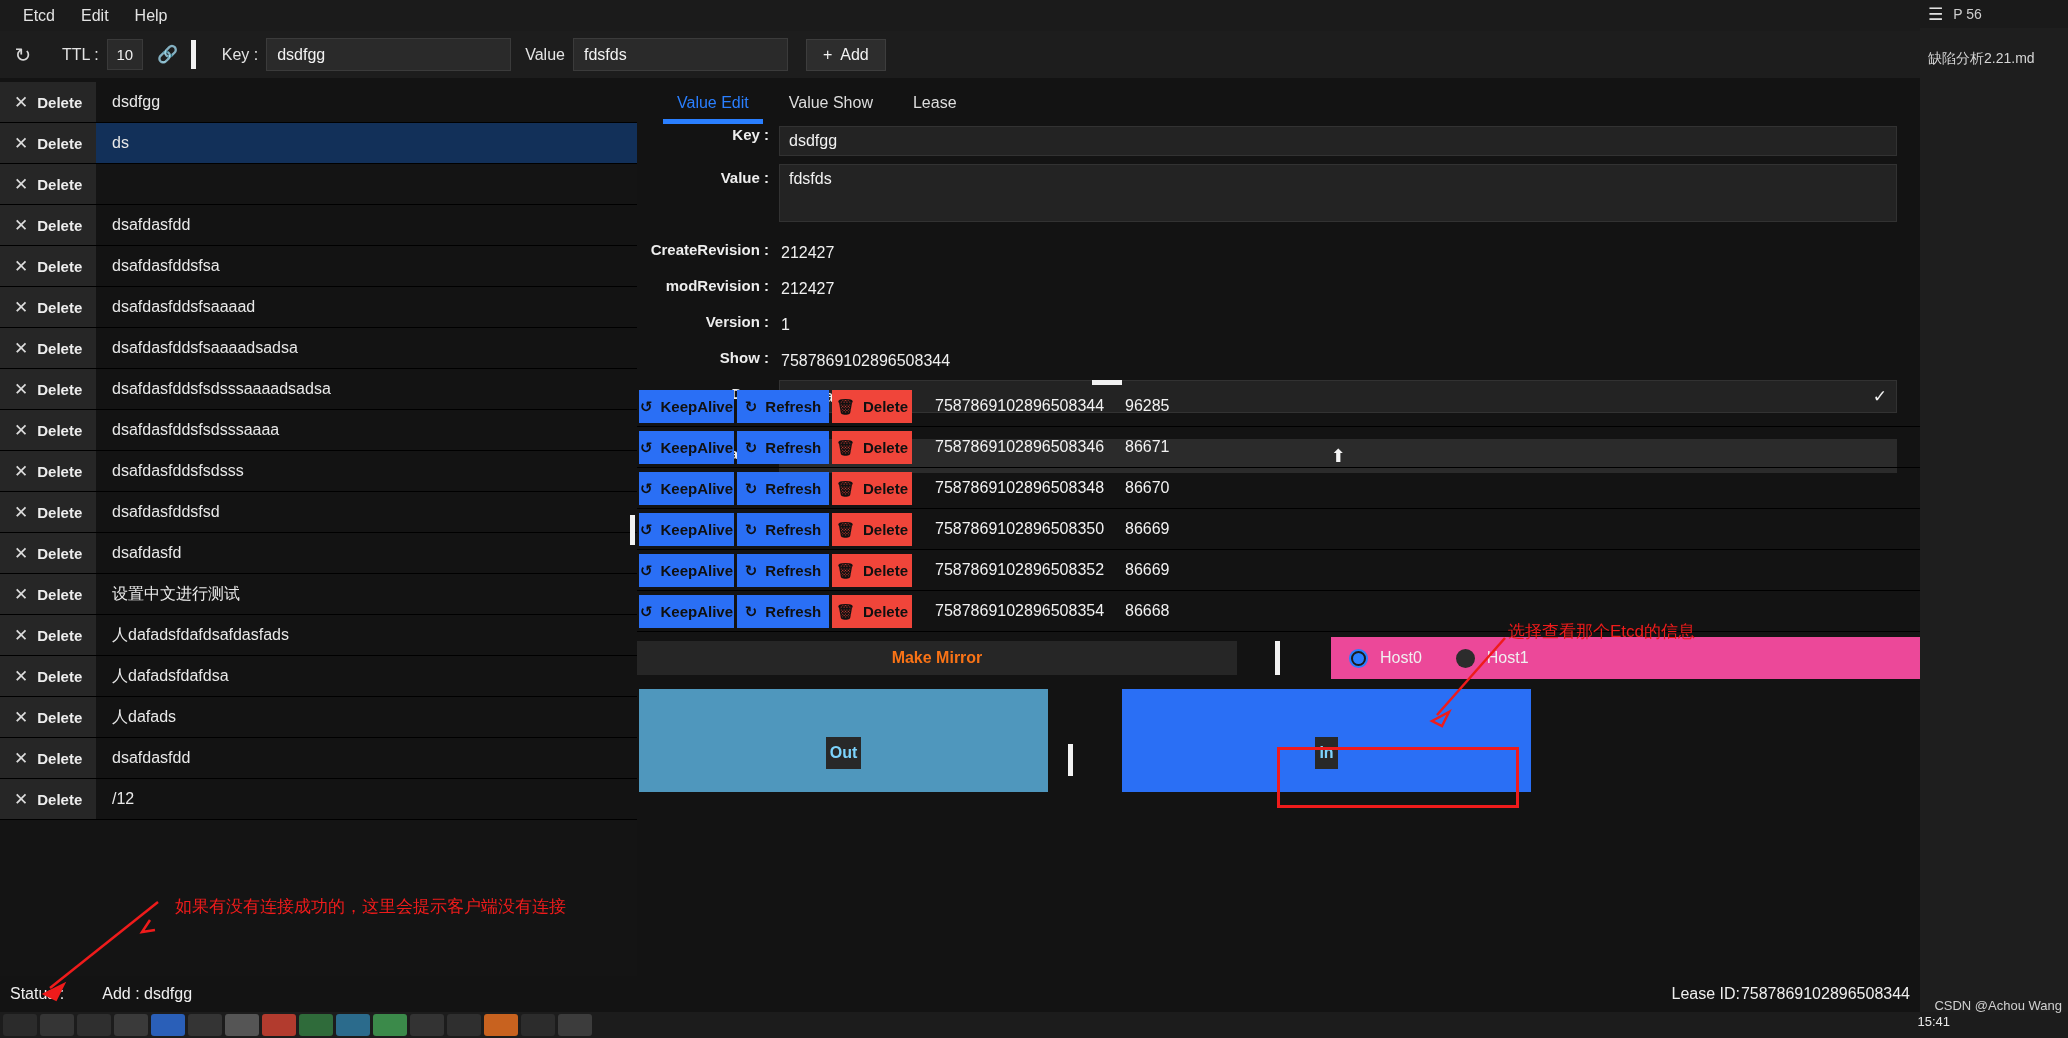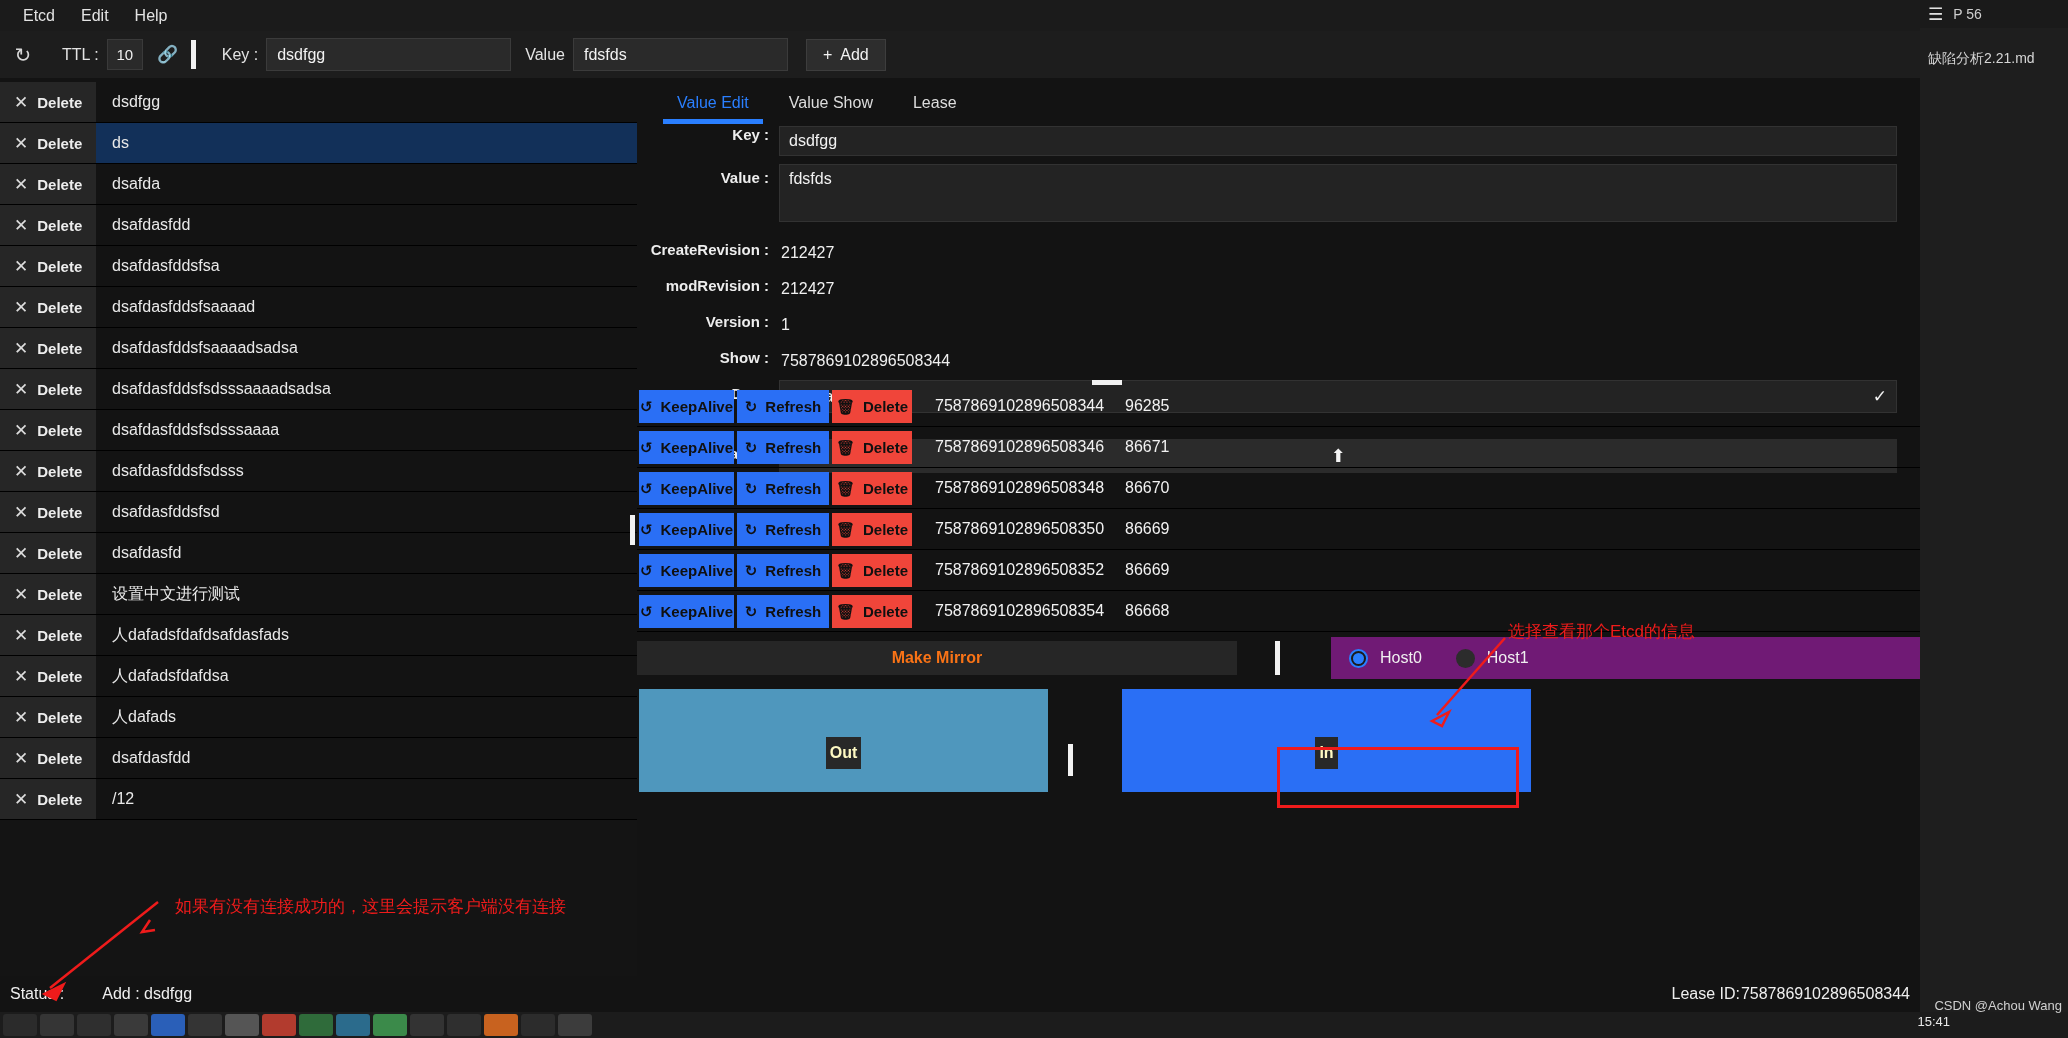--- a/index.html
+++ b/index.html
@@ -165,21 +165,21 @@
     width: 600px; height: 34px; background: #262626;
     display: flex; align-items: center; justify-content: center;
     font-size: 16px; font-weight: bold; color: #f97316;
   }
   #mirror-gap { width: 94px; height: 42px; background: #131313; position: relative; }
   #mirror-handle {
     position: absolute; left: 38px; top: 4px; width: 5px; height: 34px; background: #f2f2f2;
   }
   #host-select {
     display: flex; align-items: center; gap: 12px; padding-left: 18px; height: 42px;
-    flex: 1; background: #701a75;
+    flex: 1; background: #ec4899;
   }
   .radio {
     width: 19px; height: 19px; border-radius: 50%; background: #2c2c2c;
     display: inline-flex; align-items: center; justify-content: center;
   }
   .radio.on { background: #1b1b1b; border: 2px solid #2a7fff; }
   .radio.on::after {
     content: ""; width: 11px; height: 11px; border-radius: 50%; background: #2a7fff;
   }
   .radio-label { font-size: 16px; color: #f0f0f0; margin-right: 22px; }
@@ -188,21 +188,21 @@
   #io { position: absolute; left: 0; top: 607px; width: 1283px; height: 170px; }
   #out-pane {
     position: absolute; left: 2px; top: 0; width: 409px; height: 103px;
     background: #4f97bd; display: flex; align-items: center; justify-content: center;
   }
   #in-pane {
     position: absolute; left: 485px; top: 0; width: 409px; height: 103px;
     background: #2a6ff5; display: flex; align-items: center; justify-content: center;
   }
   .io-btn {
-    background: #282828; color: #fef9c3; font-size: 16px; font-weight: bold;
+    background: #282828; color: #7dd3fc; font-size: 16px; font-weight: bold;
     padding: 7px 4px;
     margin-top: 24px;
   }
   #io-handle {
     position: absolute; left: 431px; top: 55px; width: 5px; height: 32px; background: #f2f2f2;
   }
 
   
   #statusbar {
     position: absolute; left: 0; top: 976px; width: 1920px; height: 36px;
@@ -294,21 +294,20 @@
             <span class="x">✕</span>
             <span class="lbl">Delete</span>
           </div>
           <div class="key-name">ds</div>
         </div>
         <div class="key-row">
           <div class="key-del">
             <span class="x">✕</span>
             <span class="lbl">Delete</span>
           </div>
-          <div class="key-name">dsafda</div>
         </div>
         <div class="key-row">
           <div class="key-del">
             <span class="x">✕</span>
             <span class="lbl">Delete</span>
           </div>
           <div class="key-name">dsafdasfdd</div>
         </div>
         <div class="key-row">
           <div class="key-del">

